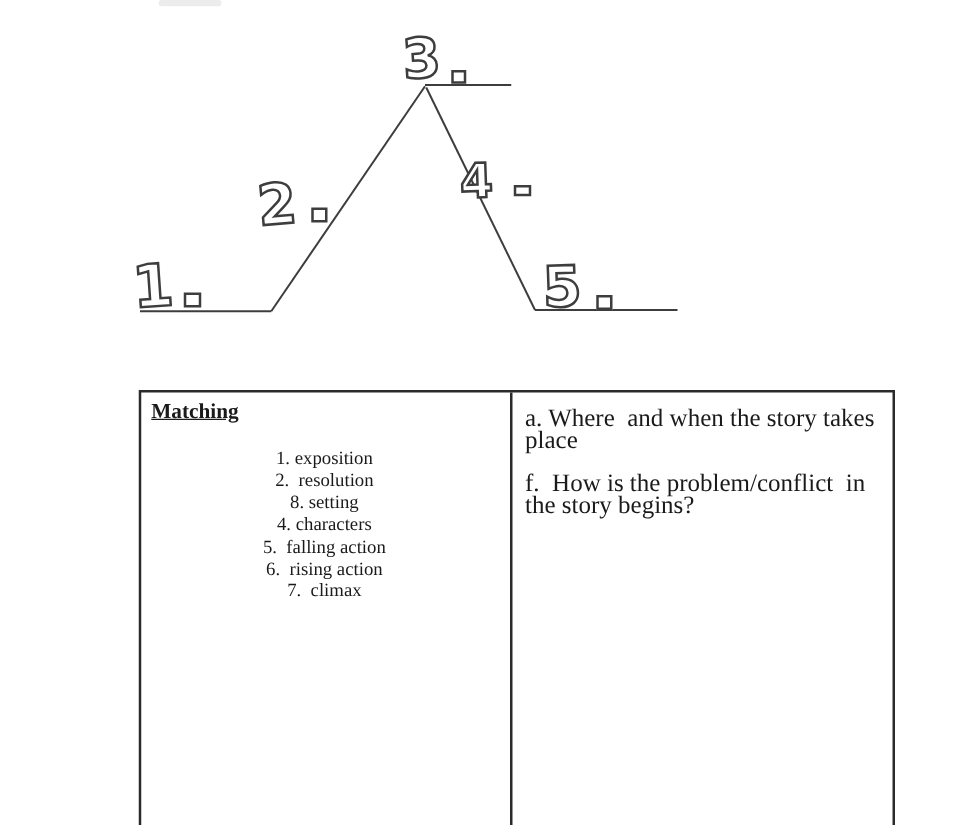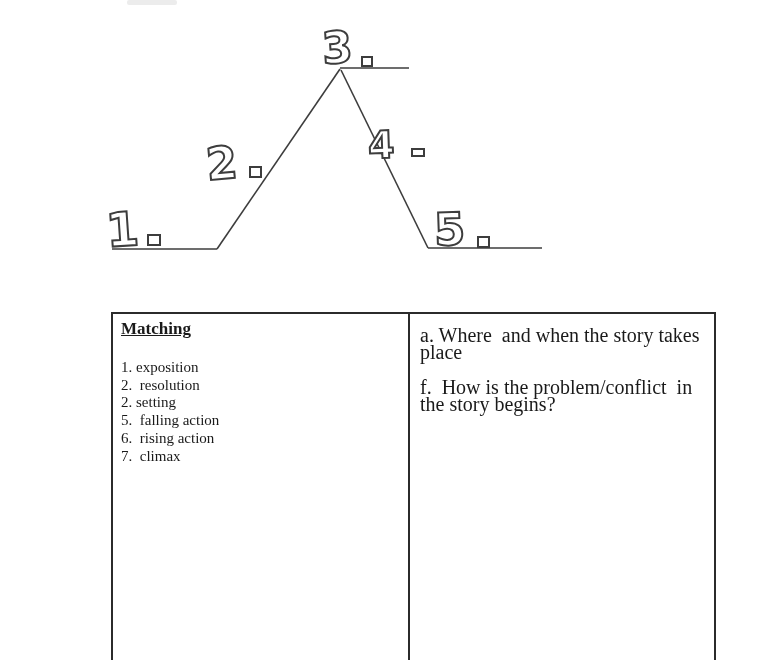--- a/index.html
+++ b/index.html
@@ -88,20 +88,21 @@
     font-size: 17px;
     font-weight: bold;
     text-decoration: underline;
     margin: 0 0 20px 0;
     font-family: Liberation Serif, serif;
   }
   .term-row {
     font-size: 15px;
     line-height: 17.7px;
     white-space: pre-wrap;
+    text-align: center;
   }
   .def-para {
     font-size: 20px;
     line-height: 17.3px;
     margin: 0 0 17px 0;
     white-space: pre-wrap;
   }
 </style>
 </head>
 <body>
@@ -128,21 +129,22 @@
   <div class="period-box pb-3"></div>
   <div class="period-box pb-4"></div>
   <div class="period-box pb-5"></div>
 </div>
 
 <div class="match-table">
   <div class="col-left">
     <div class="match-heading">Matching</div>
     <div class="term-row">1. exposition</div>
     <div class="term-row">2.  resolution</div>
-    <div class="term-row">2. setting</div>
+    <div class="term-row">8. setting</div>
+    <div class="term-row">4. characters</div>
     <div class="term-row">5.  falling action</div>
     <div class="term-row">6.  rising action</div>
     <div class="term-row">7.  climax</div>
   </div>
   <div class="col-right">
     <p class="def-para">a. Where  and when the story takes place</p>
     <p class="def-para">f.  How is the problem/conflict  in the story begins?</p>
   </div>
 </div>
 

